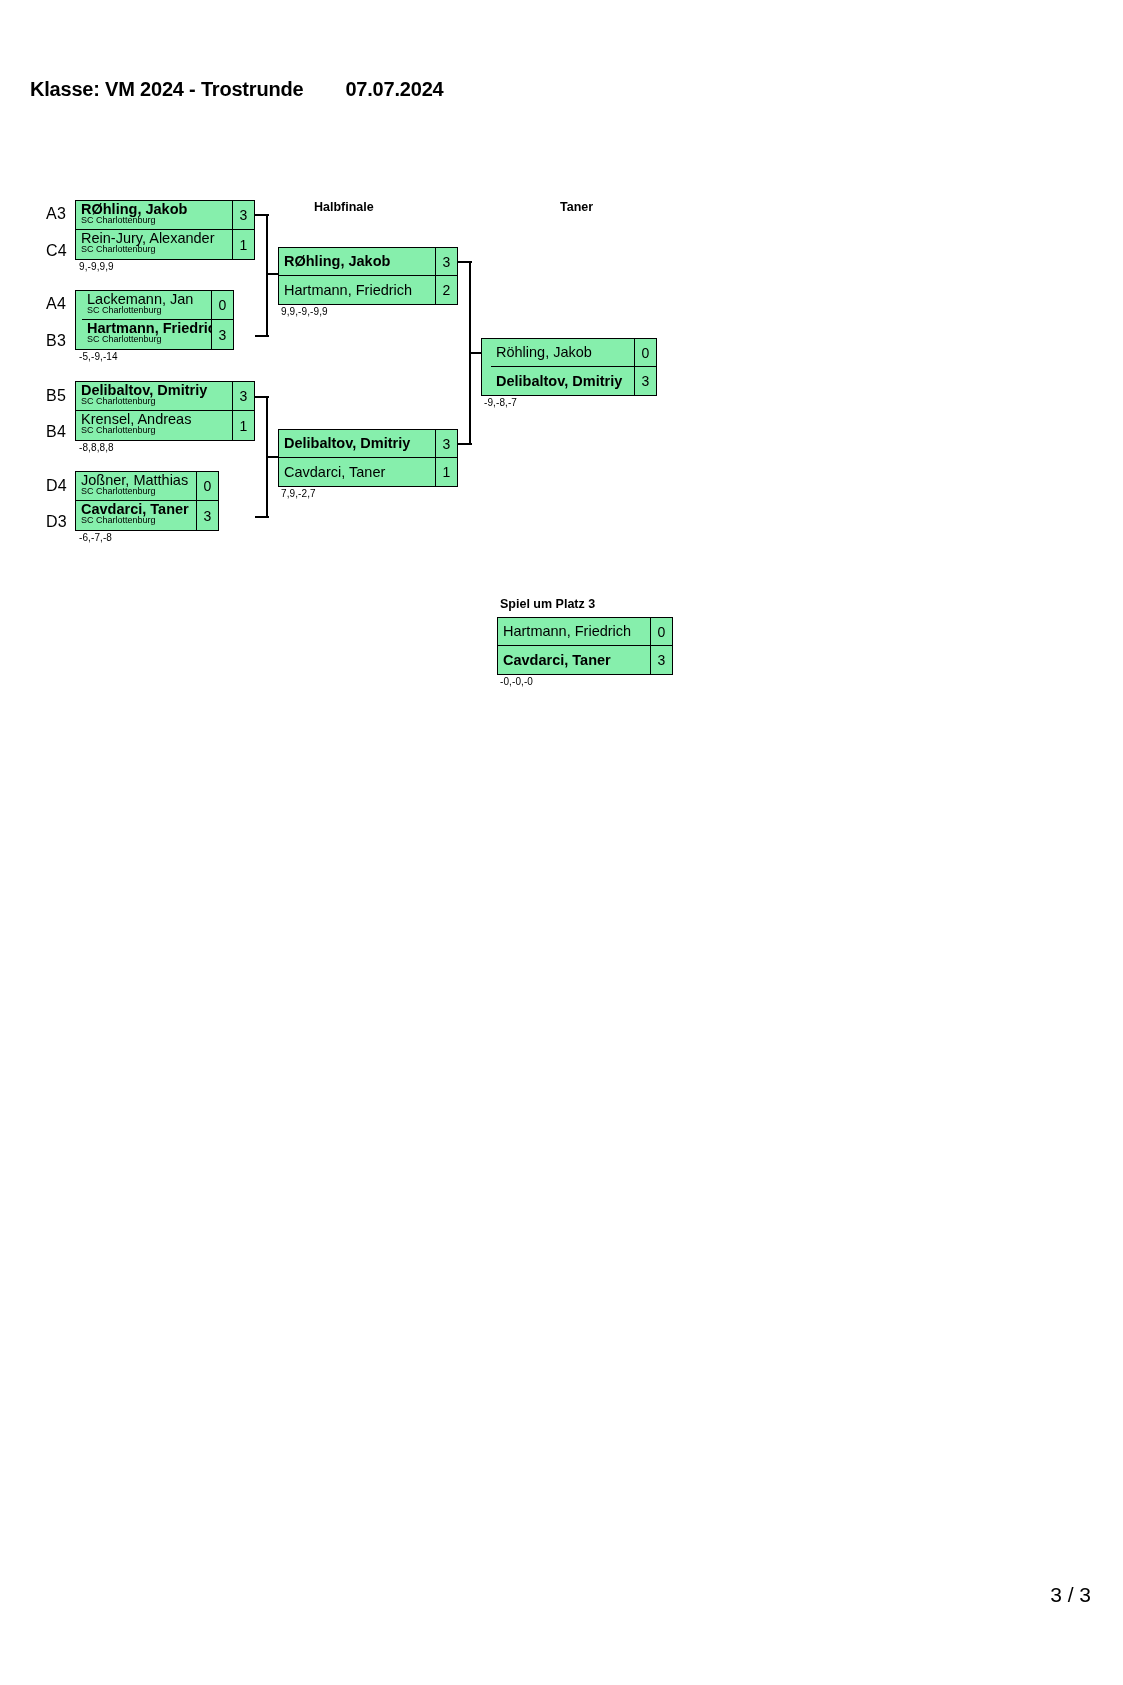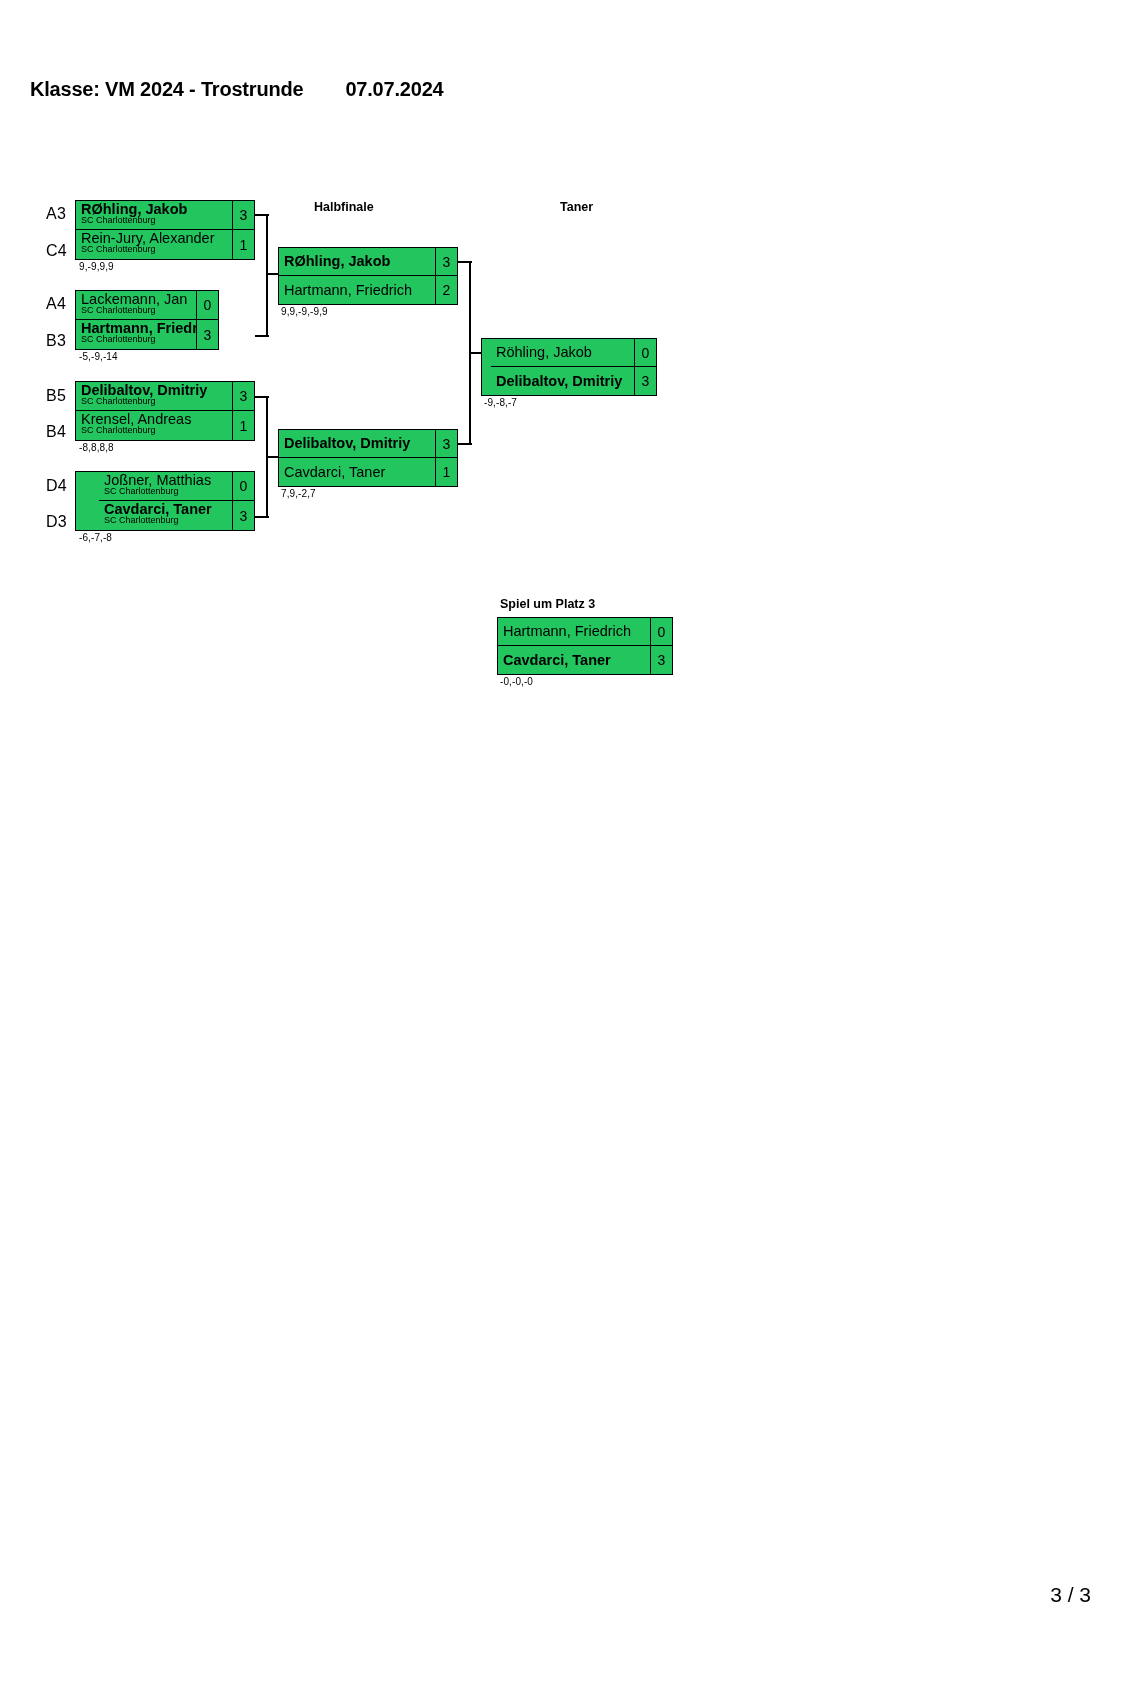--- a/index.html
+++ b/index.html
@@ -39,21 +39,21 @@
   }
   #label-halbfinale { left: 314px; top: 200px; }
   #label-finale     { left: 560px; top: 200px; }
   #label-platz3     { left: 500px; top: 597px; }
 
   
   .match {
     position: absolute;
     border: 1.6px solid #000;
     box-sizing: border-box;
-    background: #22c55e;
+    background: #86efac;
   }
   .match-row {
     display: flex;
     align-items: stretch;
     box-sizing: border-box;
     height: 50%;
   }
   .match-row.top { border-bottom: 1.6px solid #000; }
 
   .player-cell {
@@ -153,21 +153,21 @@
       <span class="pname">Rein-Jury, Alexander</span>
       <span class="pclub">SC Charlottenburg</span>
     </div>
     <div class="score-cell">1</div>
   </div>
 </div>
 <div class="sets" style="left:79px; top:261px;">9,-9,9,9</div>
 
 <div class="seed" style="left:46px; top:295px;">A4</div>
 <div class="seed" style="left:46px; top:332px;">B3</div>
-<div class="match" style="left:75px; top:290px; width:144px; height:60px;">
+<div class="match" style="left:75px; top:290px; width:159px; height:60px;padding-left:6px;">
   <div class="match-row top">
     <div class="player-cell">
       <span class="pname">Lackemann, Jan</span>
       <span class="pclub">SC Charlottenburg</span>
     </div>
     <div class="score-cell">0</div>
   </div>
   <div class="match-row">
     <div class="player-cell">
       <span class="pname winner">Hartmann, Friedrich</span>
@@ -193,21 +193,21 @@
       <span class="pname">Krensel, Andreas</span>
       <span class="pclub">SC Charlottenburg</span>
     </div>
     <div class="score-cell">1</div>
   </div>
 </div>
 <div class="sets" style="left:79px; top:442px;">-8,8,8,8</div>
 
 <div class="seed" style="left:46px; top:477px;">D4</div>
 <div class="seed" style="left:46px; top:513px;">D3</div>
-<div class="match" style="left:75px; top:471px; width:180px; height:60px;padding-left:23px;">
+<div class="match" style="left:75px; top:471px; width:144px; height:60px;">
   <div class="match-row top">
     <div class="player-cell">
       <span class="pname">Joßner, Matthias</span>
       <span class="pclub">SC Charlottenburg</span>
     </div>
     <div class="score-cell">0</div>
   </div>
   <div class="match-row">
     <div class="player-cell">
       <span class="pname winner">Cavdarci, Taner</span>

